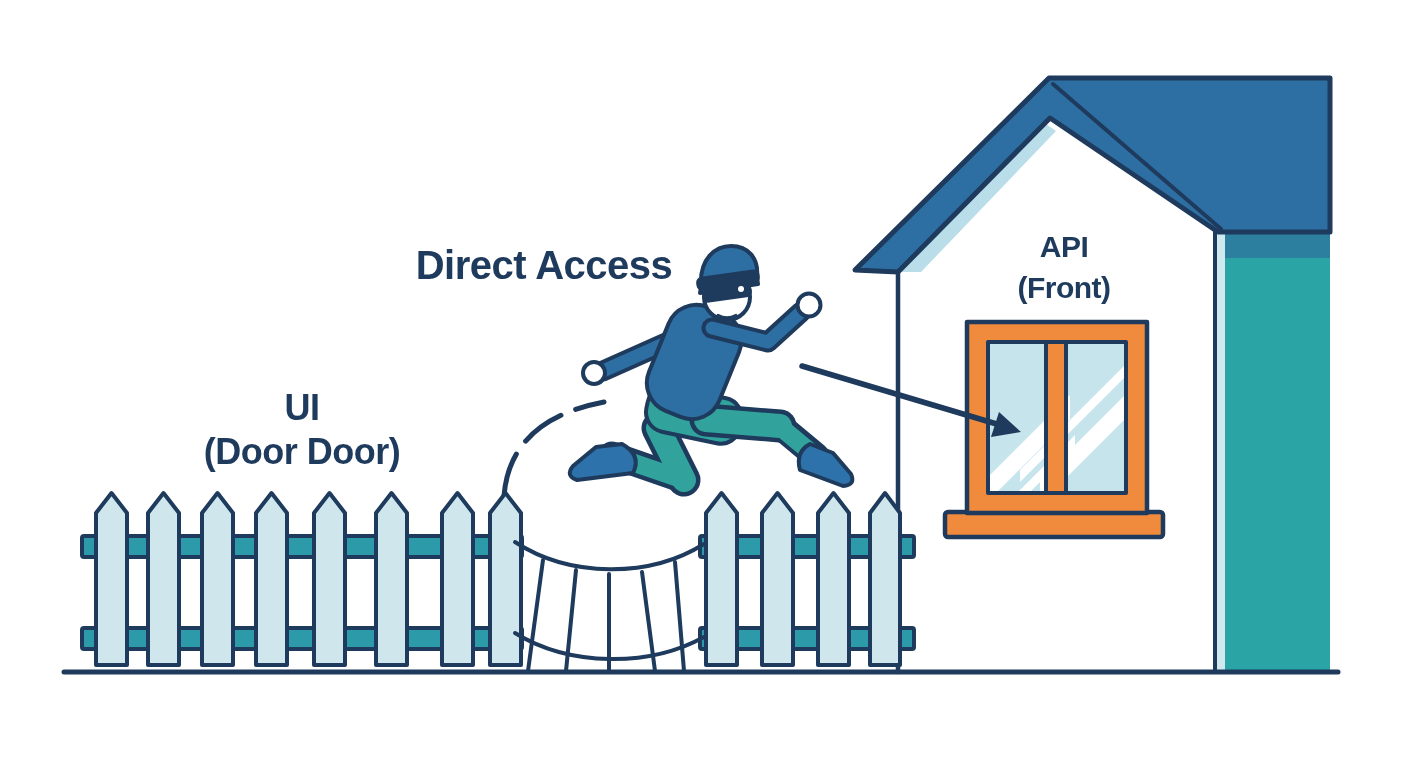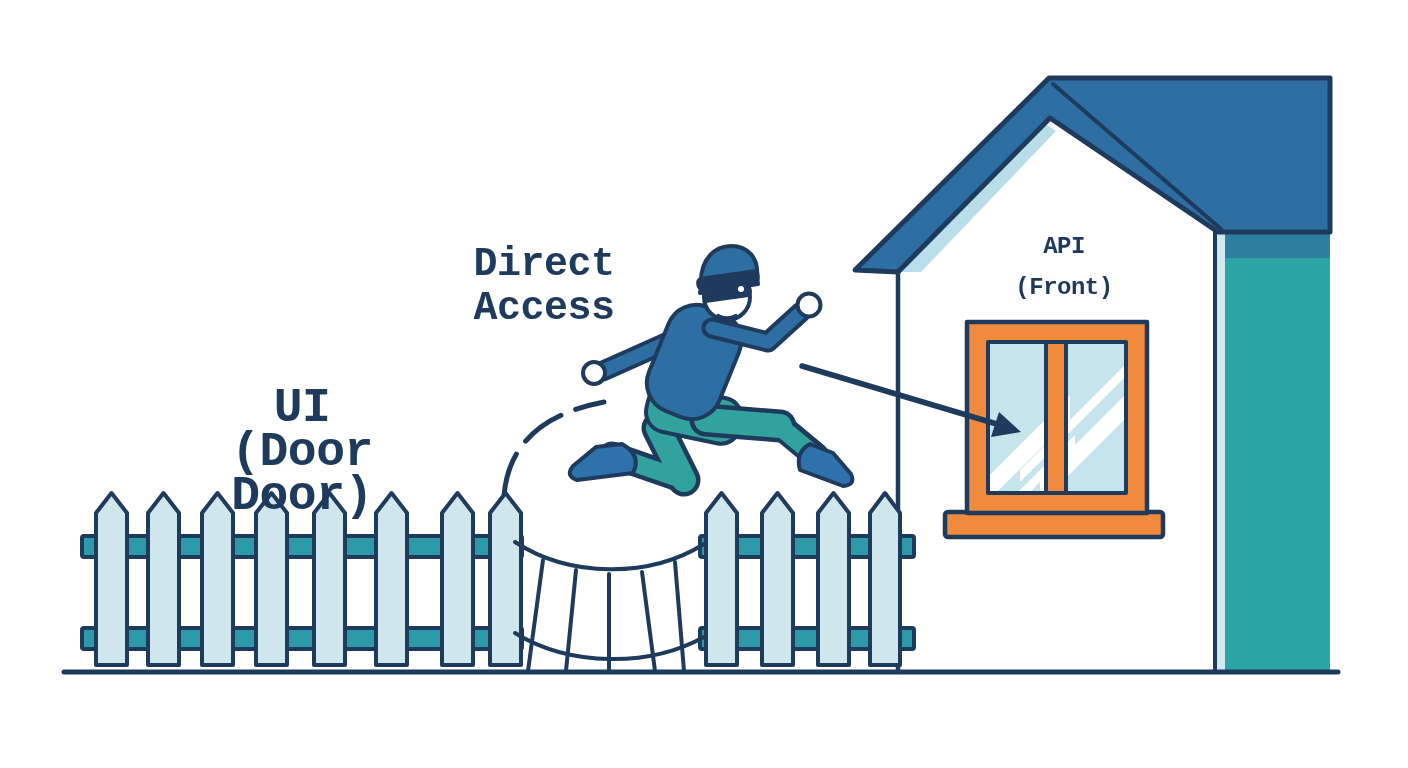--- a/index.html
+++ b/index.html
@@ -1,28 +1,28 @@
 <!DOCTYPE html>
 <html style="--background: #ffffff; --text: #1e3a5c; --navy: #1e3a5c; --blue: #2d6ea3; --teal-wall: #2ba4a6; --teal-shade: #2d7f9f; --teal-rail: #2d9aaa; --teal-pants: #31a39c; --picket: #cfe7ec; --trim: #b9dde9; --wall-stripe: #cfe9ee; --orange: #f08a3c; --glass: #c5e4ec; --shoe: #2e72ab;"><head>
 <meta charset="utf-8">
 <style>
   html,body{margin:0;padding:0;background:#ffffff;}
   .stage{
     position:relative;width:1408px;height:768px;overflow:hidden;
     background:var(--background,#ffffff);
-    font-family:Liberation Mono, monospace;
+    font-family:Liberation Sans, sans-serif;
   }
   .stage svg{position:absolute;inset:0;display:block;}
   .lbl{
     position:absolute;text-align:center;font-weight:700;
     color:var(--text,#1e3a5c);letter-spacing:-0.5px;
   }
   .lbl-direct{left:394px;top:243px;width:300px;font-size:40px;line-height:44px;}
-  .lbl-ui{left:152px;top:386px;width:300px;font-size:48px;line-height:44px;}
-  .lbl-api{left:914px;top:226px;width:300px;font-size:24px;line-height:41px;}
+  .lbl-ui{left:152px;top:386px;width:300px;font-size:36px;line-height:44px;}
+  .lbl-api{left:914px;top:226px;width:300px;font-size:30px;line-height:41px;}
 
   
   .s-navy{stroke:var(--navy,#1e3a5c);stroke-linejoin:round;stroke-linecap:round;}
   .s-blue{stroke:var(--blue,#2d6ea3);stroke-linejoin:round;stroke-linecap:round;}
   .s-pants{stroke:var(--teal-pants,#31a39c);stroke-linejoin:round;stroke-linecap:round;}
   .f-none{fill:none;}
   .f-white{fill:#ffffff;}
   .f-navy{fill:var(--navy,#1e3a5c);}
   .f-blue{fill:var(--blue,#2d6ea3);}
   .f-teal{fill:var(--teal-wall,#2ba4a6);}

